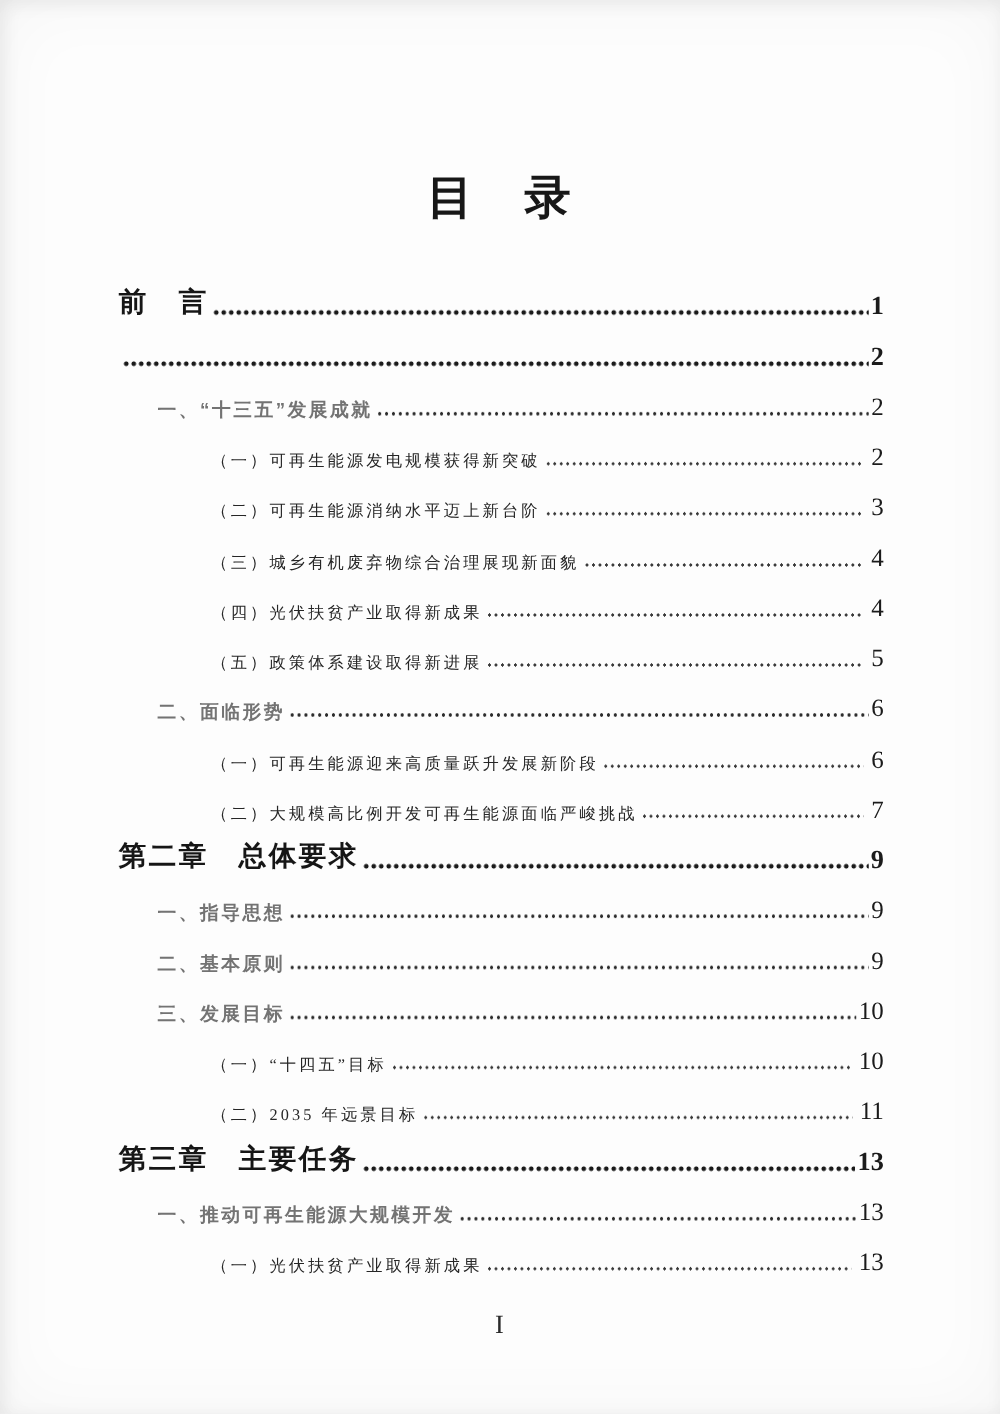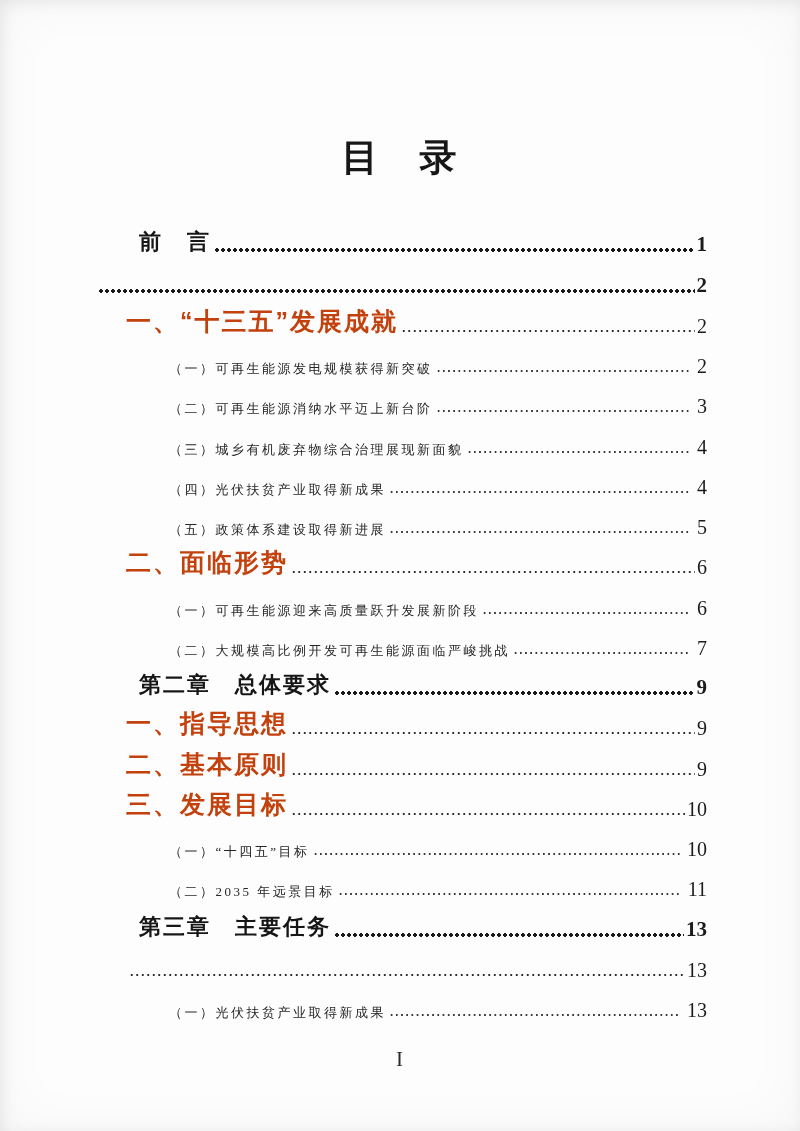--- a/index.html
+++ b/index.html
@@ -64,35 +64,34 @@
     font-size: 20px;
     color: #1b1b1b;
   }
   
   .level-chapter .toc-label {
     font-family: "Liberation Sans", sans-serif;
     font-size: 22px;
     font-weight: bold;
     letter-spacing: 2px;
     color: #161616;
-    margin-left: 44px;
   }
   .level-chapter .leader {
     background-image: radial-gradient(circle, #1a1a1a 1.8px, transparent 2.0px);
     background-size: 6px 6px;
   }
   .level-chapter .toc-page { font-weight: bold; font-size: 21px; }
   
   .level-section { padding-left: 31px; }
   .level-section .toc-label {
     font-family: "Liberation Sans", sans-serif;
-    font-size: 25px;
+    font-size: 15px;
     font-weight: bold;
     letter-spacing: 2px;
-    color: #c2410c;
+    color: #737373;
     margin-top: 16px;
   }
   .level-section .leader {
     background-image: radial-gradient(circle, #2c2c2c 1.25px, transparent 1.45px);
     background-size: 5.5px 6px;
   }
   
   .level-subsection { padding-left: 74px; }
   .level-subsection .toc-label {
     font-family: "Liberation Serif", serif;
@@ -207,20 +206,21 @@
         <span class="toc-label">（二）2035 年远景目标</span>
         <span class="leader"></span>
         <span class="toc-page">11</span>
       </div>
       <div class="toc-row level-chapter">
         <span class="toc-label">第三章　主要任务</span>
         <span class="leader"></span>
         <span class="toc-page">13</span>
       </div>
       <div class="toc-row level-section">
+        <span class="toc-label">一、推动可再生能源大规模开发</span>
         <span class="leader"></span>
         <span class="toc-page">13</span>
       </div>
       <div class="toc-row level-subsection">
         <span class="toc-label">（一）光伏扶贫产业取得新成果</span>
         <span class="leader"></span>
         <span class="toc-page">13</span>
       </div>
     </div>
   <div class="folio">I</div>

